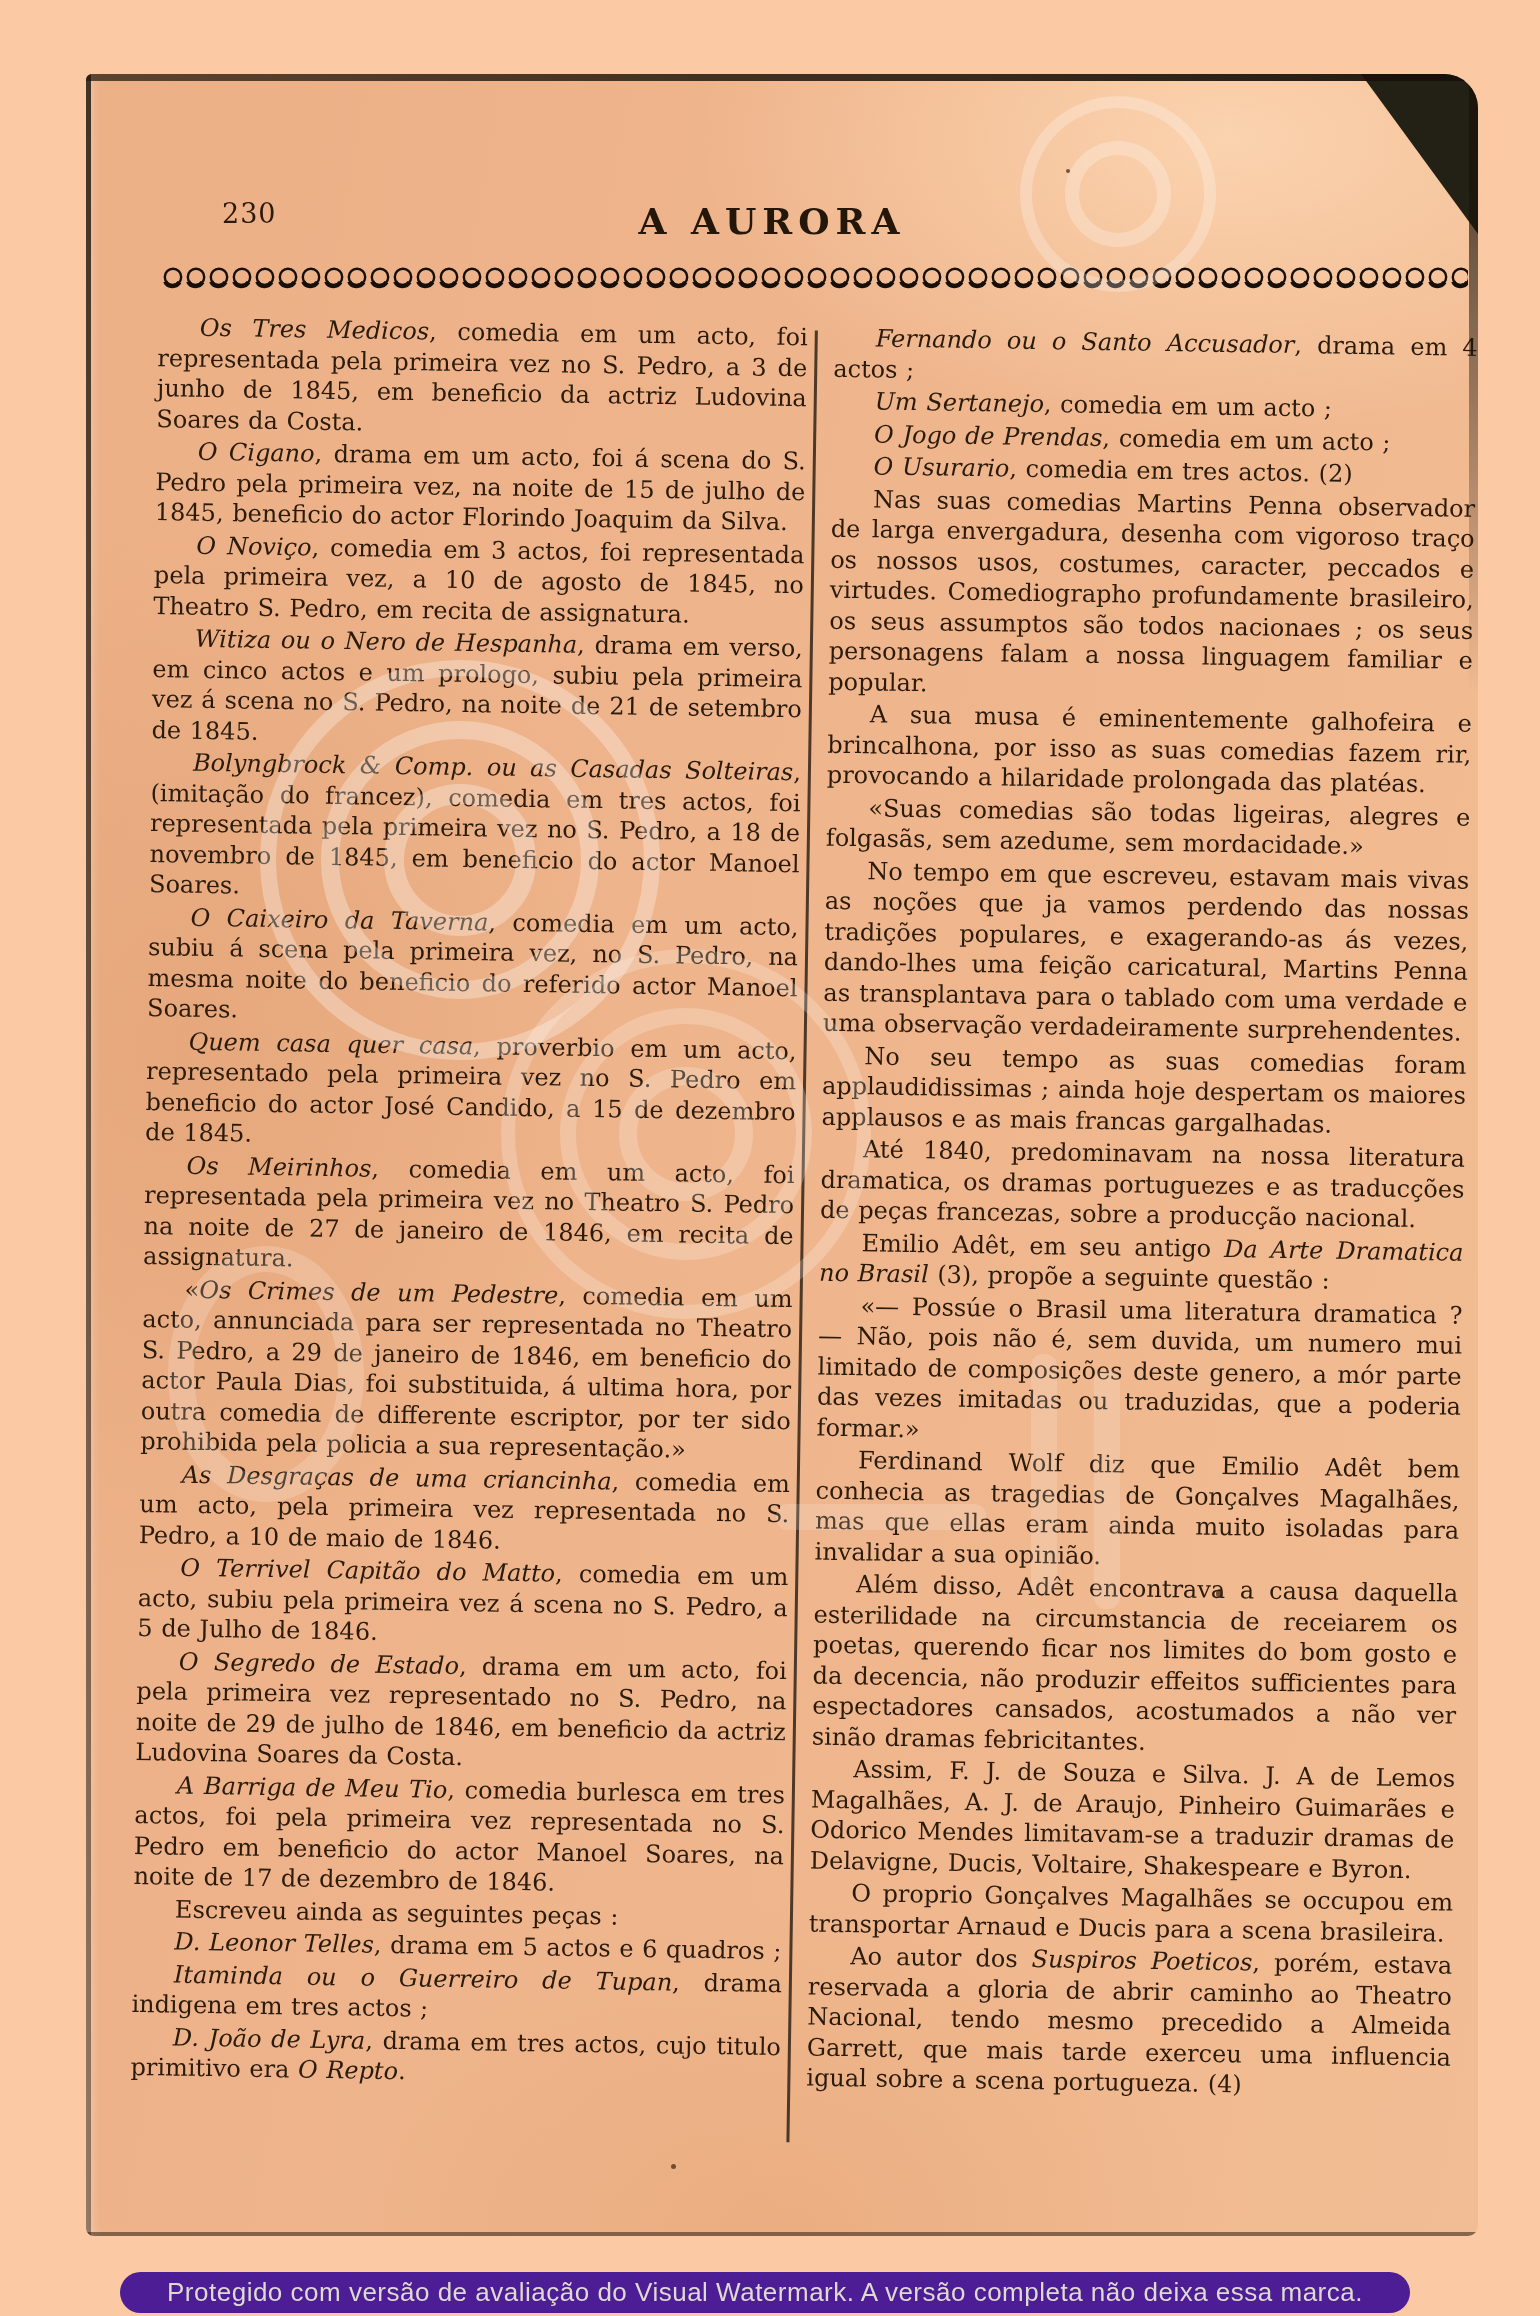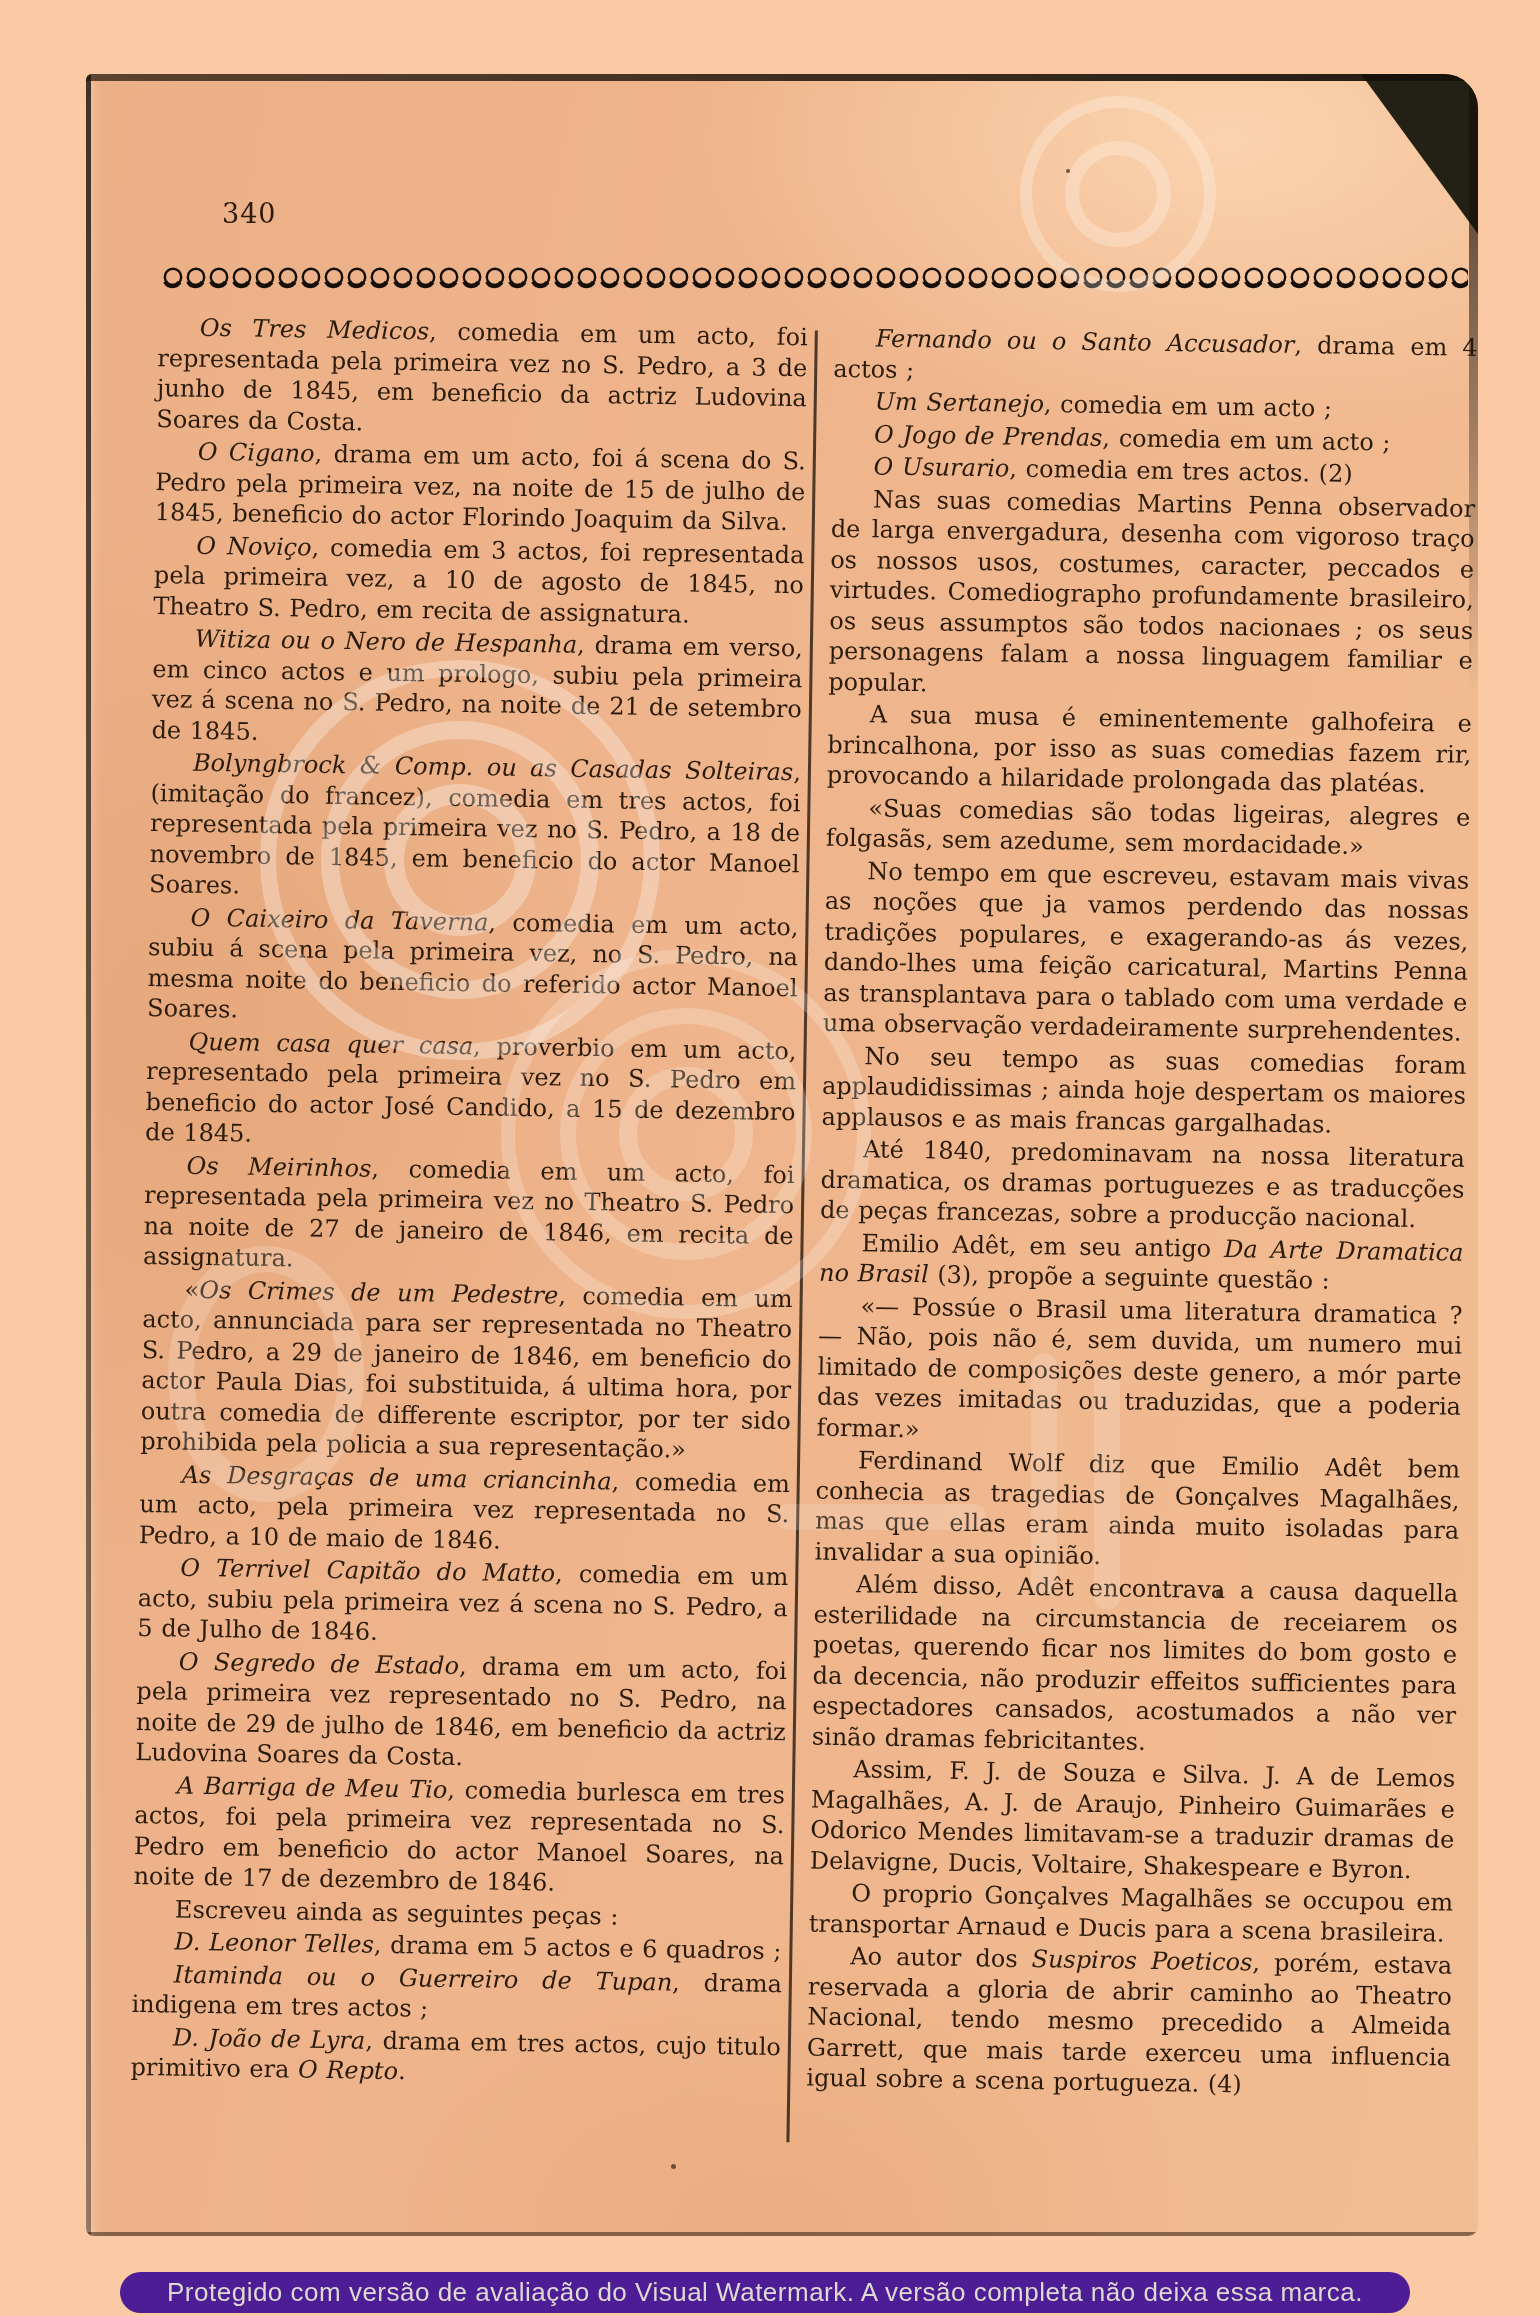--- a/index.html
+++ b/index.html
@@ -57,21 +57,22 @@
     color:#ded9d1;font-family:"Liberation Sans","DejaVu Sans",sans-serif;
     font-size:26px;line-height:41px;text-align:center;letter-spacing:.5px;
     white-space:nowrap;overflow:hidden;
   }
 </style>
 </head>
 <body>
 
 <div class="page">
 
-  <span class="page-number">340</span>
+  <span class="page-number">230</span>
+  <div class="page-title">A AURORA</div>
 
   <div class="rule">
     <svg width="1306" height="30" xmlns="http://www.w3.org/2000/svg">
       <defs>
         <pattern id="coil" width="23" height="30" patternUnits="userSpaceOnUse">
           <circle cx="11" cy="15" r="8.2" fill="none" stroke="#17100a" stroke-width="2.4"></circle>
           <path d="M3.2,19.5 A8.2,8.2 0 0 0 17.5,20.2" fill="none" stroke="#17100a" stroke-width="4.4"></path>
         </pattern>
       </defs>
       <rect x="0" y="0" width="1306" height="30" fill="url(#coil)"></rect>

